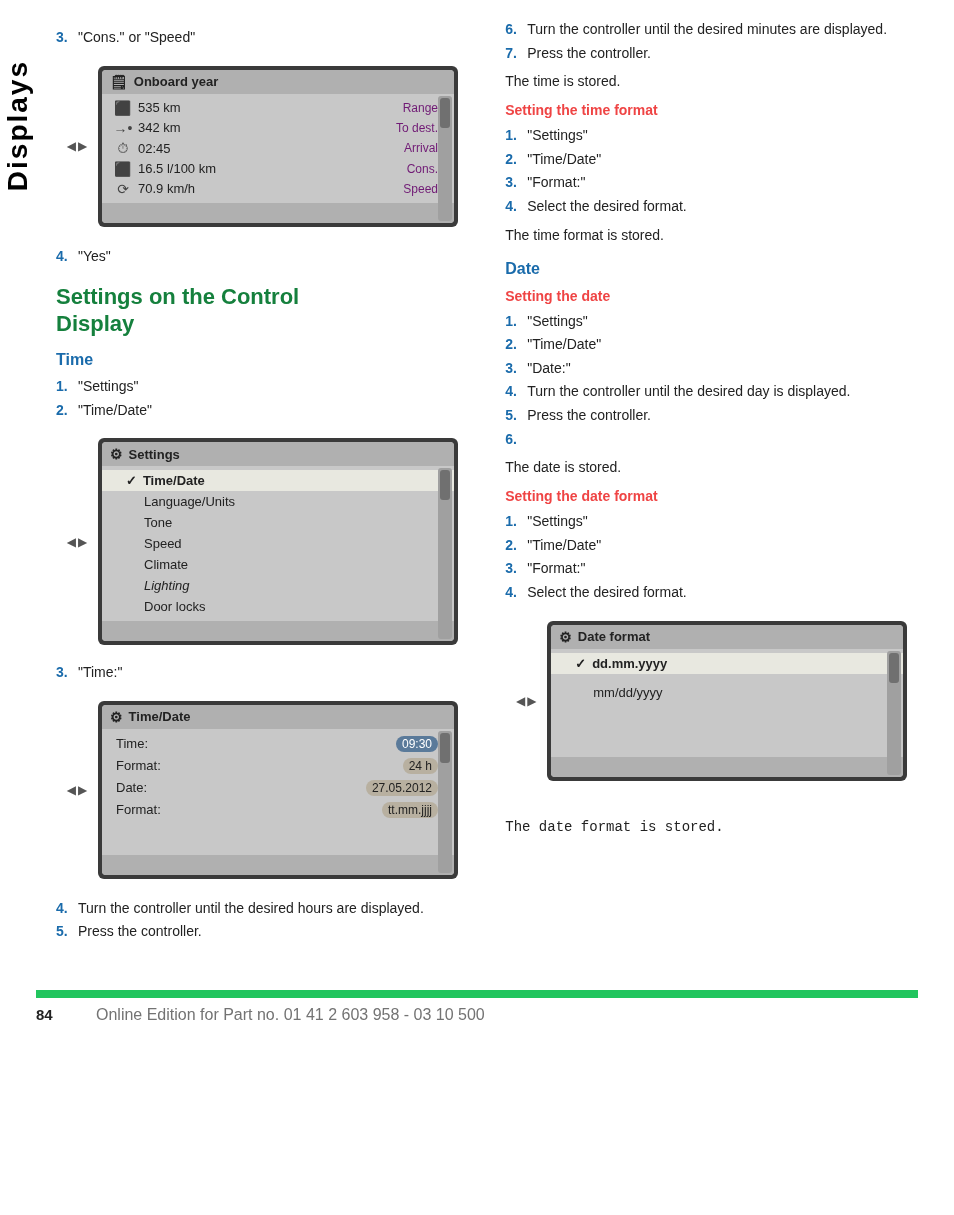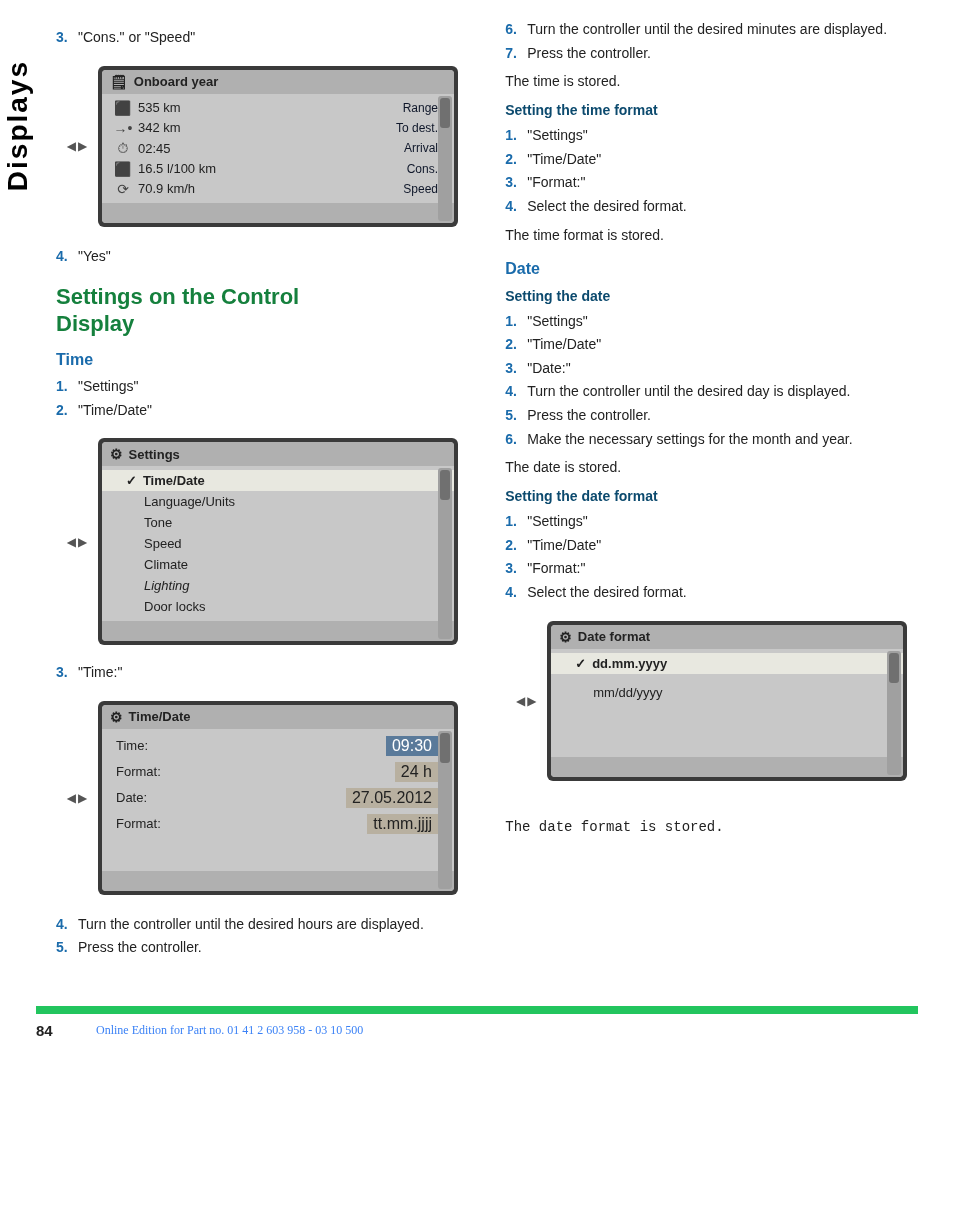--- a/index.html
+++ b/index.html
@@ -81,21 +81,21 @@
     }
     .subsection-title {
       font-size: 16px;
       font-weight: bold;
       color: #1a6bab;
       margin: 14px 0 6px 0;
     }
     .subsubsection-title {
       font-size: 14px;
       font-weight: bold;
-      color: #0c4a6e;
+      color: #ef4444;
       margin: 10px 0 4px 0;
     }
 
     
     .info-text {
       margin: 6px 0;
       line-height: 1.5;
     }
 
     
@@ -145,22 +145,22 @@
       margin-right: 6px;
       font-size: 13px;
     }
     .screen-row .label {
       flex: 1;
     }
     .screen-row .value {
       color: #222;
       background: #b8b0a0;
       padding: 1px 6px;
-      border-radius: 0;
-      font-size: 16px;
+      border-radius: 8px;
+      font-size: 12px;
     }
     .screen-row .value.highlighted {
       background: #5a7a9a;
       color: #fff;
     }
     .screen-footer {
       height: 20px;
       background: #b0b0b0;
     }
 
@@ -215,21 +215,21 @@
       width: 22px;
       text-align: center;
       font-size: 14px;
       color: #444;
     }
     .onboard-row-value {
       flex: 1;
       padding-left: 4px;
     }
     .onboard-row-label {
-      color: #0f172a;
+      color: #701a75;
       font-size: 12px;
     }
 
     
     .timedate-screen .screen-row {
       padding: 3px 16px 3px 14px;
     }
 
     
     .dateformat-screen .screen-row {
@@ -244,23 +244,22 @@
       display: flex;
       align-items: center;
       gap: 20px;
     }
     .page-number {
       font-size: 15px;
       font-weight: bold;
       min-width: 40px;
     }
     .footer-text {
-      font-size: 12px;
-      color: #3b82f6;
-      font-family: Liberation Serif, serif;
+      font-size: 16px;
+      color: #737373;
     }
   </style>
 </head>
 <body>
 
 <div class="sidebar-label">
   <span>Displays</span>
 </div>
 
 <div class="main-content">
@@ -506,21 +505,20 @@
       <li>
         <span class="num">4.</span>
         <span>Turn the controller until the desired day is displayed.</span>
       </li>
       <li>
         <span class="num">5.</span>
         <span>Press the controller.</span>
       </li>
       <li>
         <span class="num">6.</span>
-        <span>Make the necessary settings for the month and year.</span>
       </li>
     </ul>
     <p class="info-text">The date is stored.</p>
 
     <div class="subsubsection-title">Setting the date format</div>
     <ul class="numbered-list">
       <li>
         <span class="num">1.</span>
         <span>"Settings"</span>
       </li>

